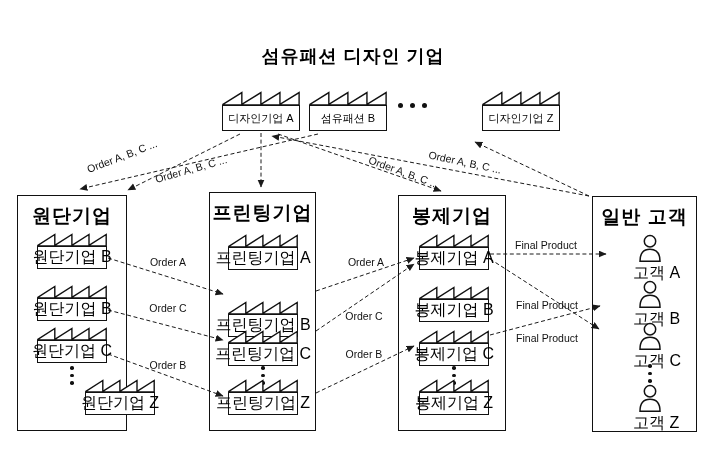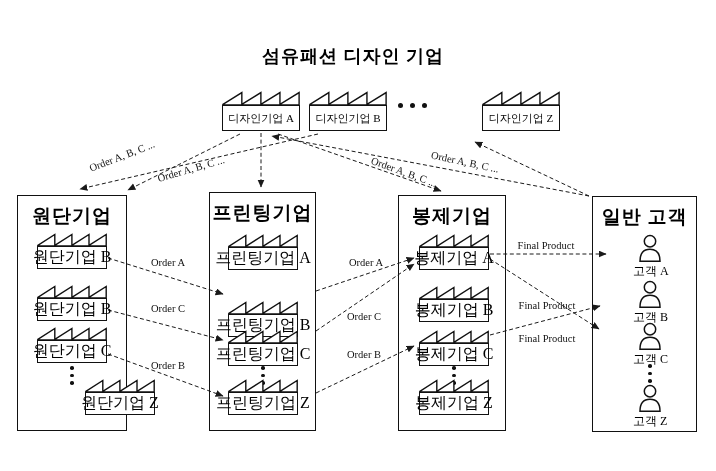--- a/index.html
+++ b/index.html
@@ -1,38 +1,38 @@
 <!DOCTYPE html>
 <html><head>
 <meta charset="utf-8">
 <style>
   html,body{margin:0;padding:0;background:#fff;}
   #stage{position:relative;width:716px;height:471px;background:#fff;overflow:hidden;
-         font-family:Liberation Serif, serif;color:#000;}
+         font-family:Liberation Sans, sans-serif;color:#000;}
   #page-title{position:absolute;left:353px;top:44px;transform:translateX(-50%);
     font-size:18px;font-weight:600;letter-spacing:1px;white-space:nowrap;}
   
   svg.overlay{position:absolute;left:0;top:0;z-index:1;}
   
   .col-box{position:absolute;border:1.6px solid #111;background:transparent;z-index:2;}
   .col-header{position:absolute;width:100%;top:7px;text-align:center;
     font-size:19px;font-weight:600;letter-spacing:1px;white-space:nowrap;}
   
   .factory{position:absolute;width:70px;height:36px;z-index:3;}
   .factory.lg{width:78px;height:40px;}
   .factory svg.roof{display:block;width:70px;height:13px;}
   .factory.lg svg.roof{width:78px;height:14px;}
   .fbody{box-sizing:border-box;border:1.4px solid #111;background:#fff;height:23px;
     display:flex;align-items:center;justify-content:center;font-size:16px;
     font-weight:500;white-space:nowrap;}
   .factory.lg .fbody{height:26px;font-size:11px;}
   
   .person{position:absolute;width:34px;text-align:center;z-index:3;}
   .person svg{display:block;margin:0 auto;}
-  .person .plabel{font-size:12px;margin-top:1px;white-space:nowrap;}
+  .person .plabel{font-size:16px;margin-top:1px;white-space:nowrap;}
   
   .vdots{position:absolute;display:flex;flex-direction:column;align-items:center;gap:4px;z-index:3;}
   .vdots i{width:3.5px;height:3.5px;border-radius:50%;background:#111;}
   .hdots{position:absolute;display:flex;gap:7px;align-items:center;z-index:3;}
   .hdots i{width:5px;height:5px;border-radius:50%;background:#111;}
   
   .edge-label{position:absolute;font-size:10.5px;color:#111;white-space:nowrap;z-index:4;
     transform:translate(-50%,-50%);}
 </style>
 </head>
@@ -75,21 +75,21 @@
   <div class="factory lg" style="left:222px;top:91px;">
     <svg class="roof" viewBox="0 0 70 13" preserveAspectRatio="none">
       <path d="M0.8,13 L0.8,12.4 L17.8,1.5 L17.8,12.4 L34.9,1.5 L34.9,12.4 L52,1.5 L52,12.4 L69.2,1.5 L69.2,13 Z" fill="#fff" stroke="#111" stroke-width="1.4" vector-effect="non-scaling-stroke"></path>
     </svg>
     <div class="fbody">디자인기업 A</div>
   </div>
   <div class="factory lg" style="left:309px;top:91px;">
     <svg class="roof" viewBox="0 0 70 13" preserveAspectRatio="none">
       <path d="M0.8,13 L0.8,12.4 L17.8,1.5 L17.8,12.4 L34.9,1.5 L34.9,12.4 L52,1.5 L52,12.4 L69.2,1.5 L69.2,13 Z" fill="#fff" stroke="#111" stroke-width="1.4" vector-effect="non-scaling-stroke"></path>
     </svg>
-    <div class="fbody">디자인기업 B</div>
+    <div class="fbody">섬유패션 B</div>
   </div>
   <div class="hdots" style="left:398px;top:103px;">
       <i></i>
       <i></i>
       <i></i>
     </div>
   <div class="factory lg" style="left:436px;top:91px;padding-left:46px;">
     <svg class="roof" viewBox="0 0 70 13" preserveAspectRatio="none">
       <path d="M0.8,13 L0.8,12.4 L17.8,1.5 L17.8,12.4 L34.9,1.5 L34.9,12.4 L52,1.5 L52,12.4 L69.2,1.5 L69.2,13 Z" fill="#fff" stroke="#111" stroke-width="1.4" vector-effect="non-scaling-stroke"></path>
     </svg>

